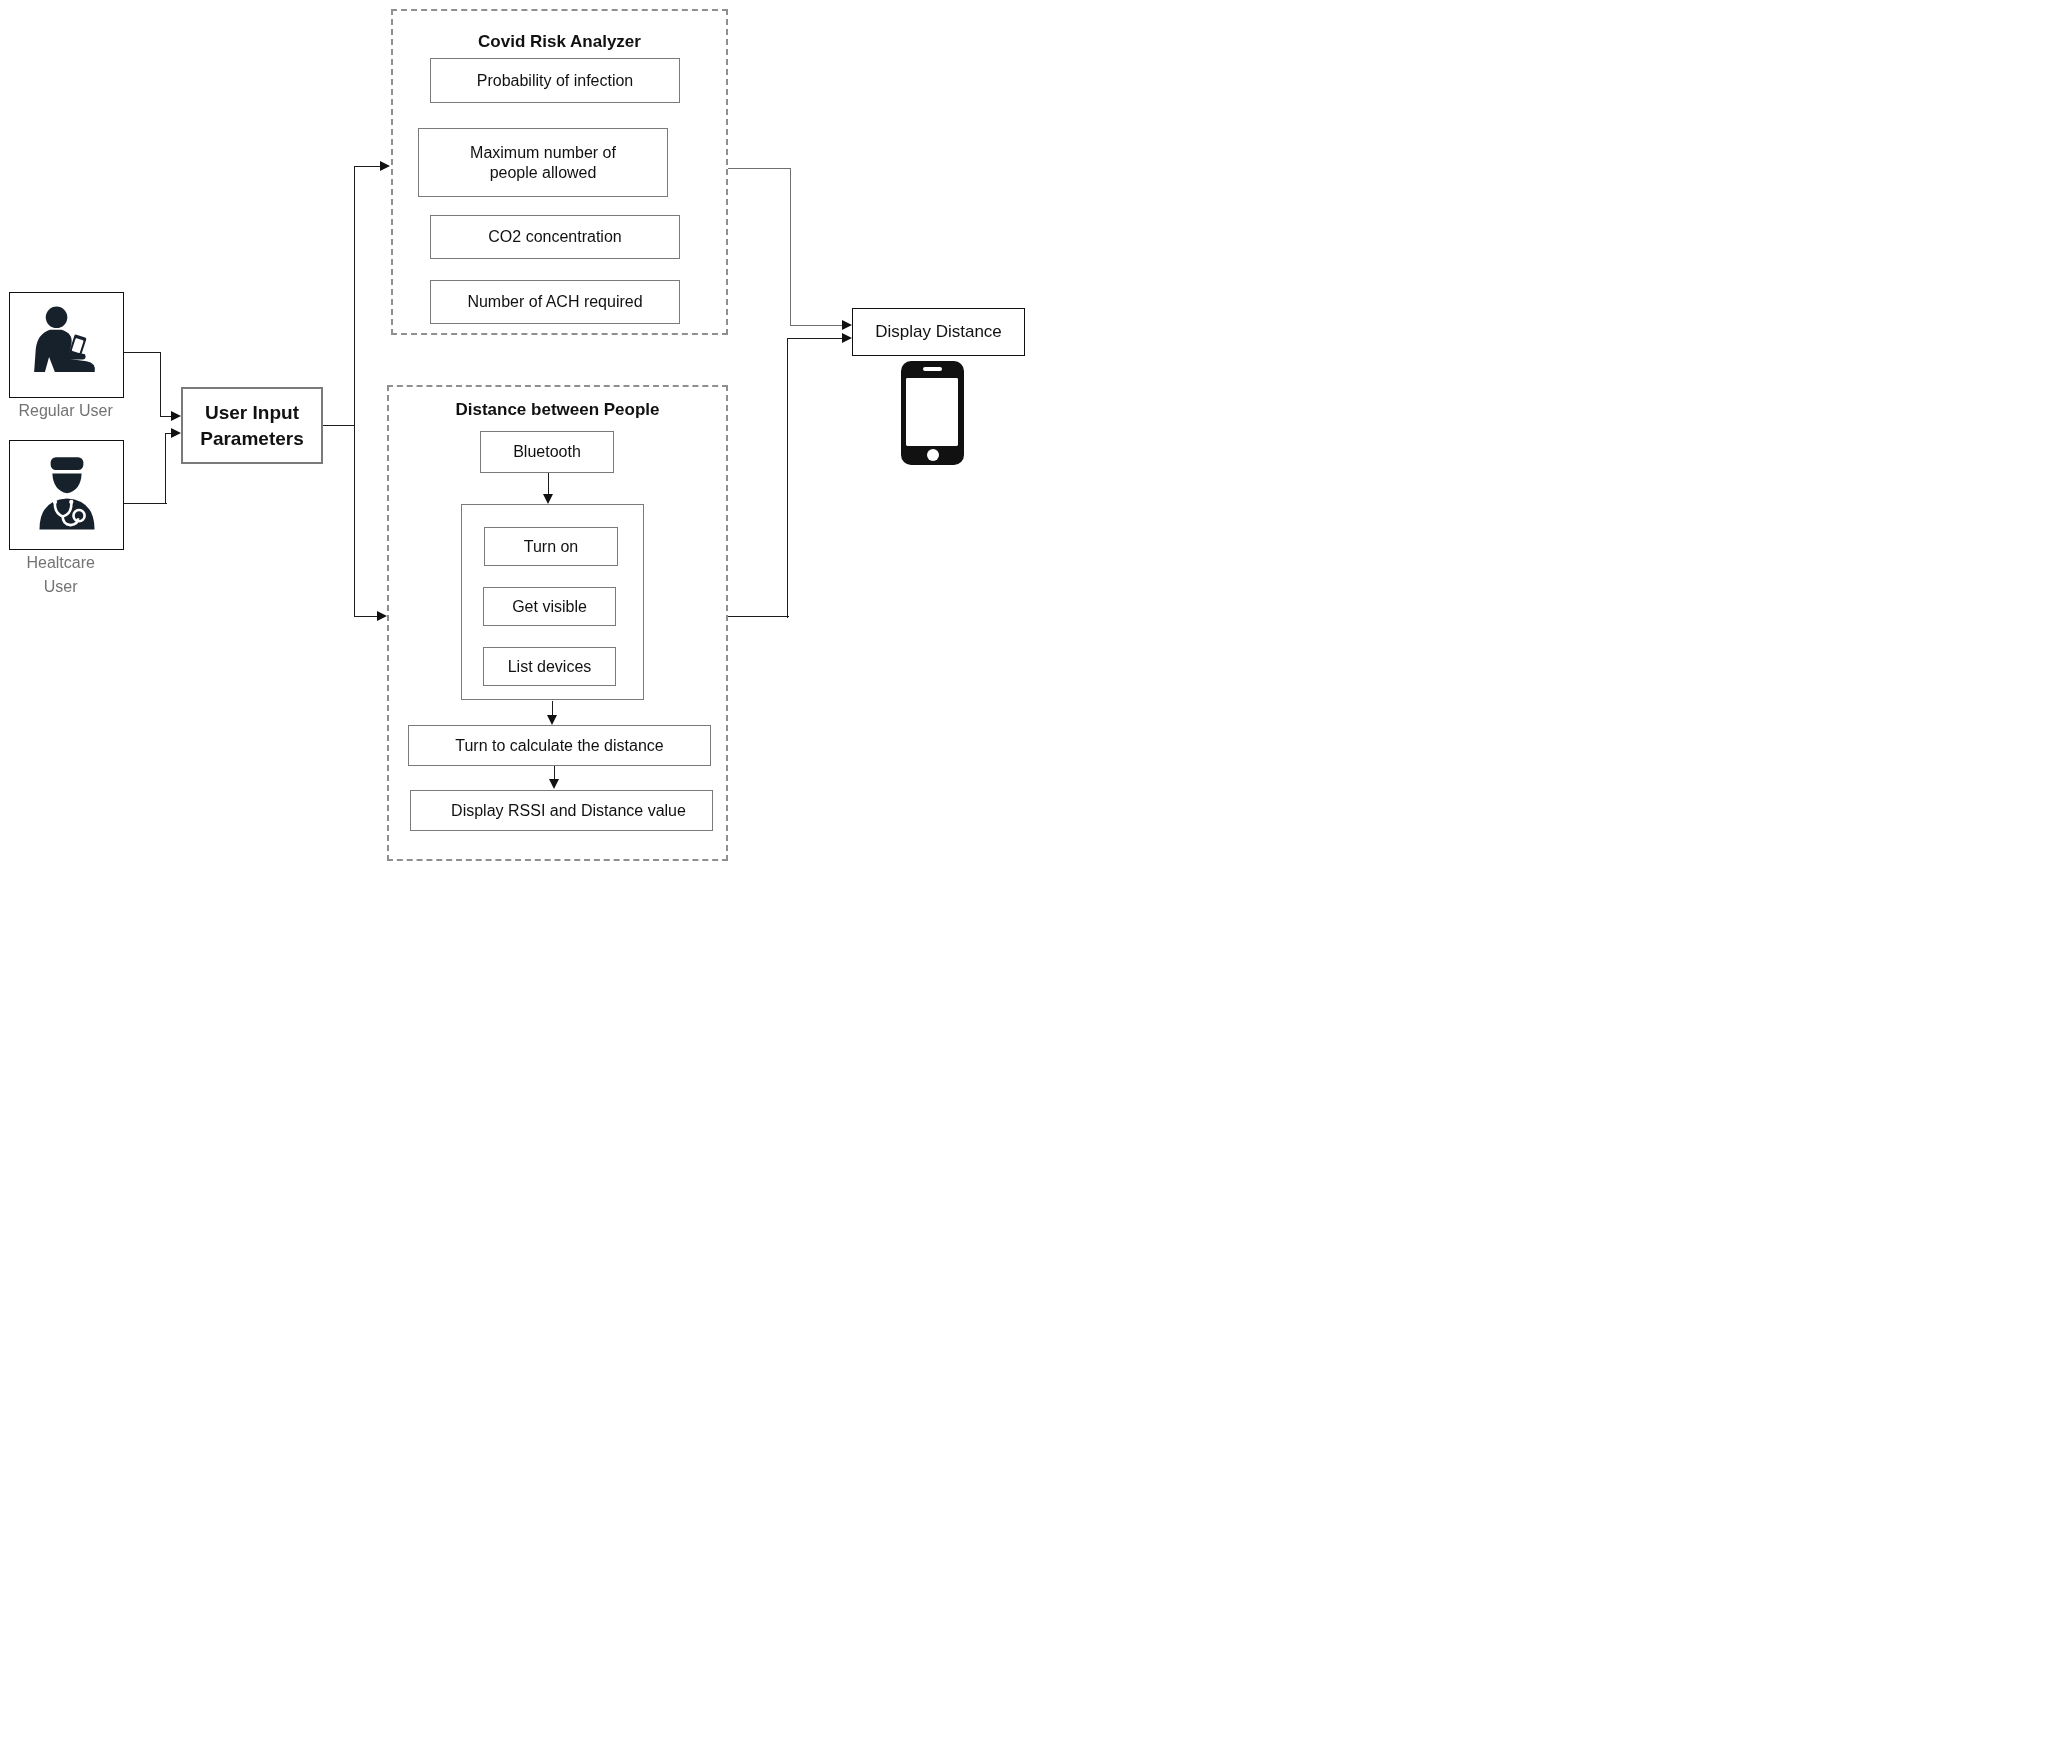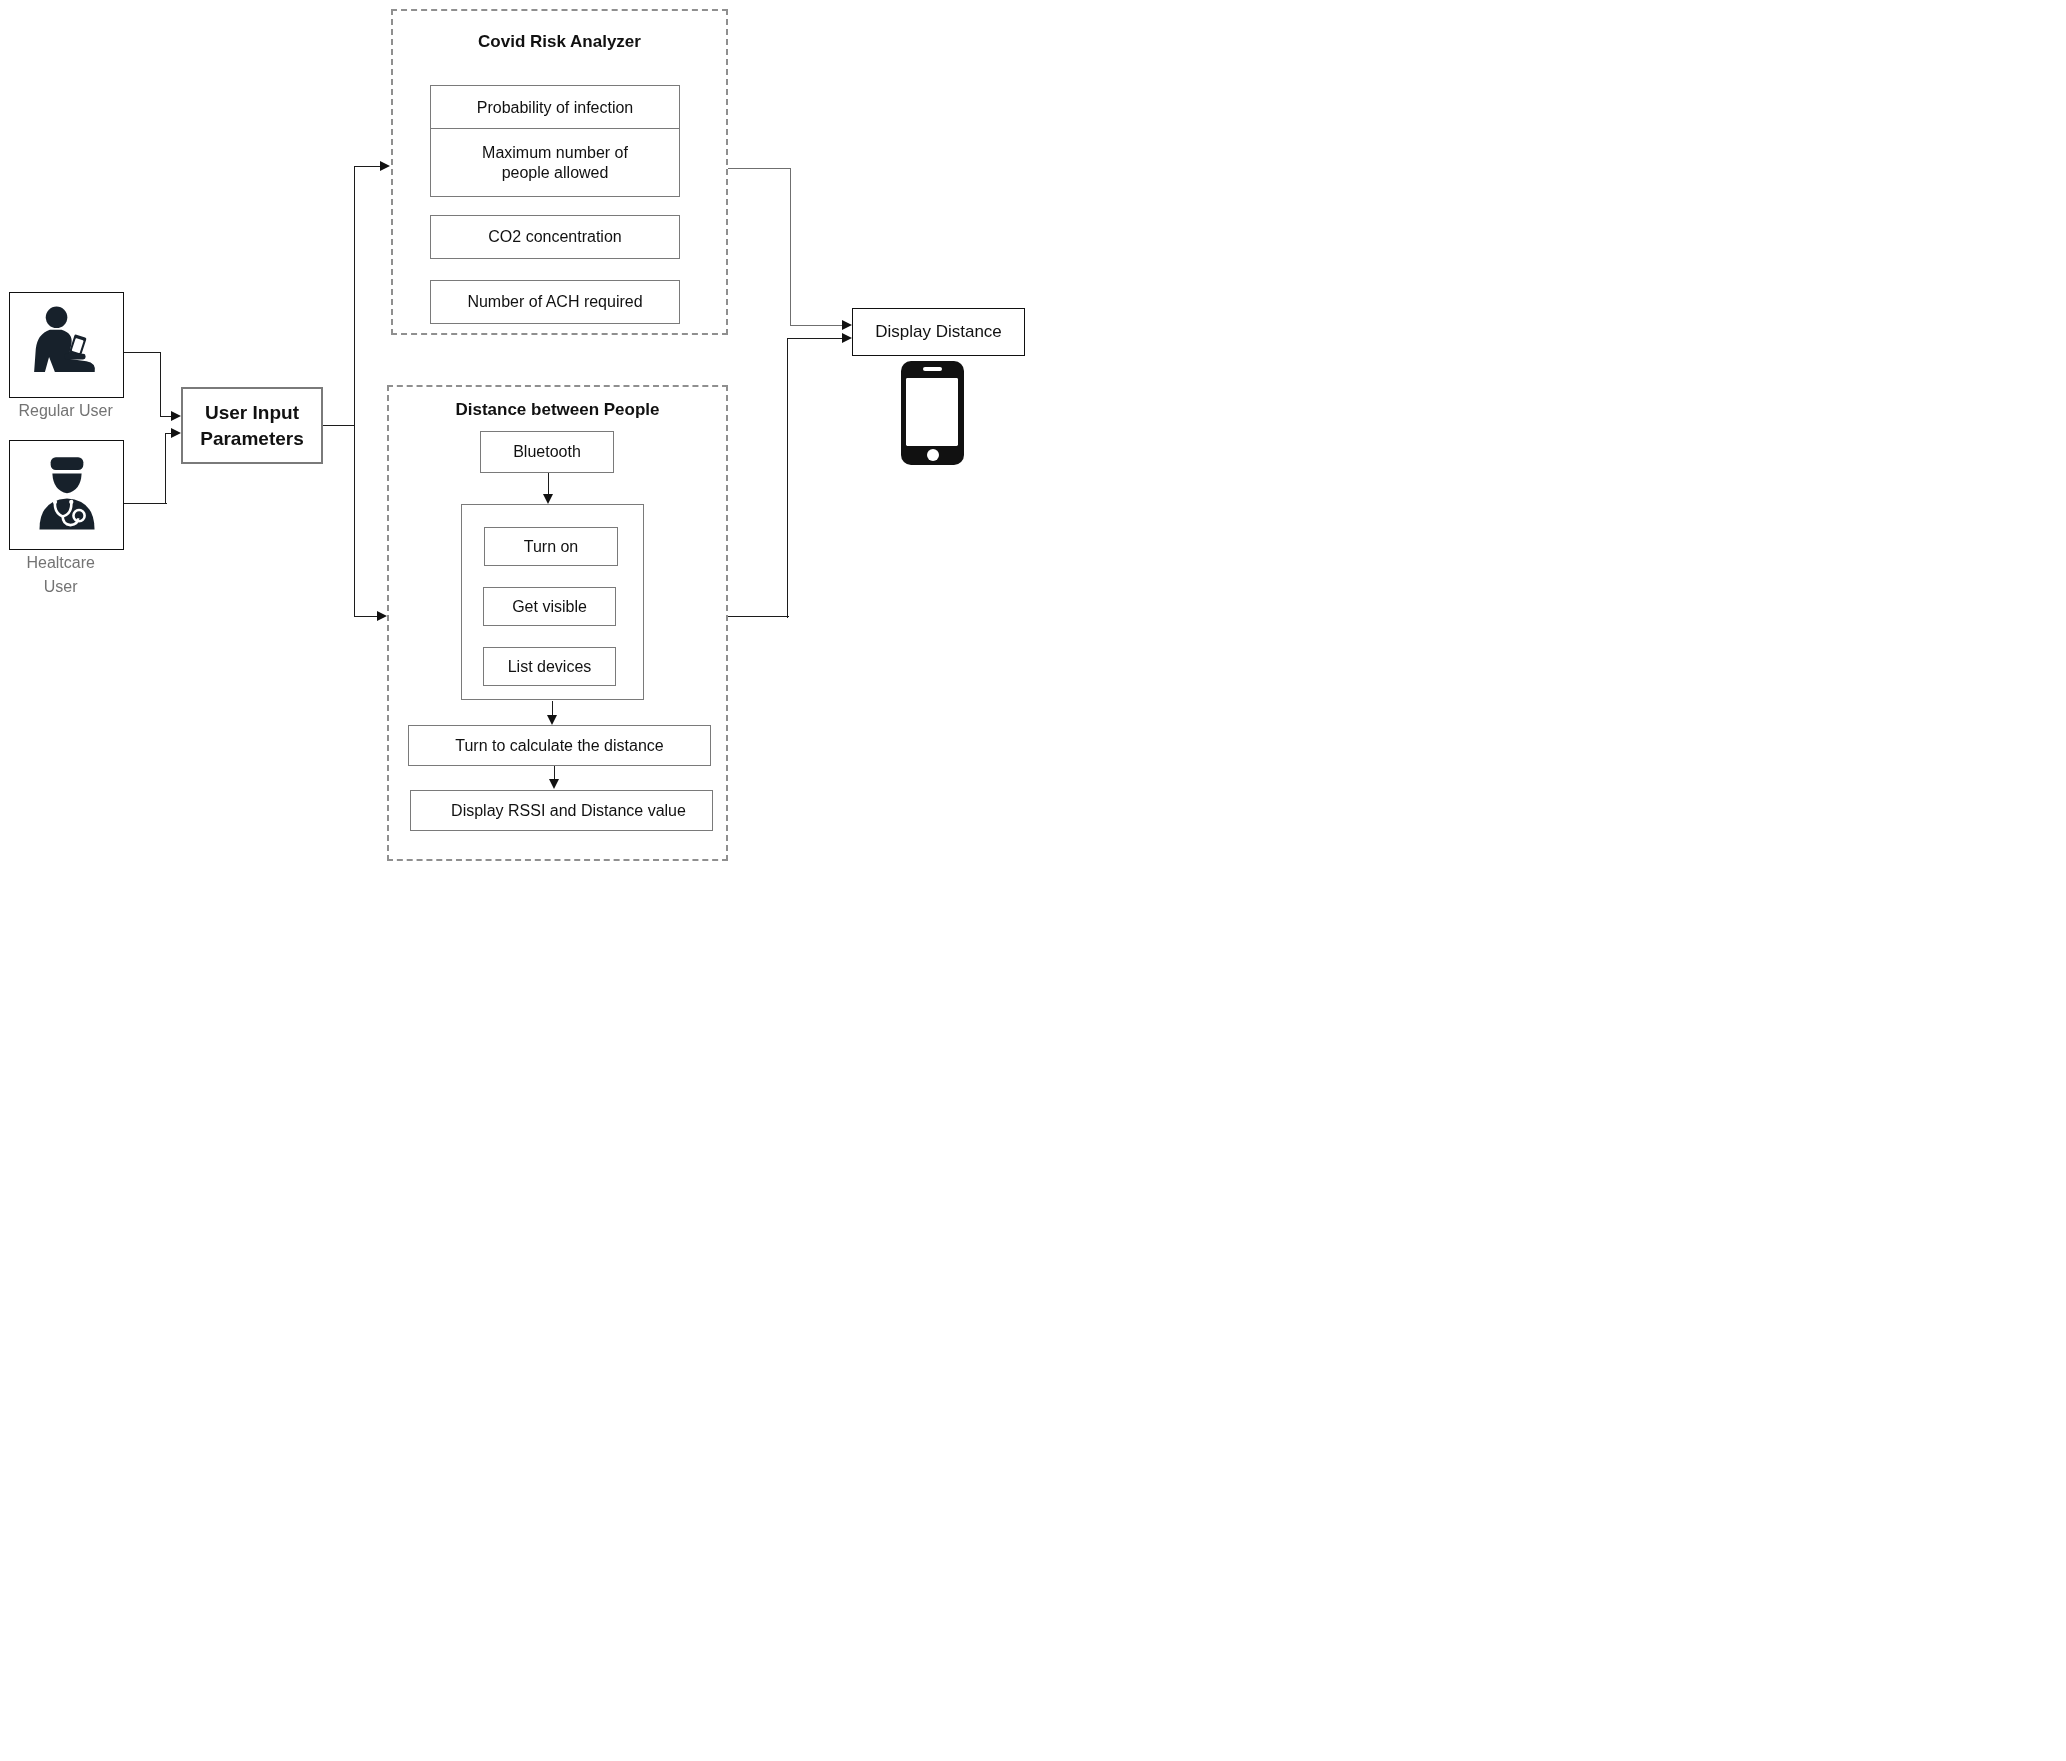--- a/index.html
+++ b/index.html
@@ -93,22 +93,22 @@
   <div class="seg" style="left:354px;top:166px;width:1.4px;height:261px;"></div>
   <div class="seg" style="left:354px;top:425px;width:1.4px;height:192px;"></div>
   <div class="seg" style="left:354px;top:166px;width:27.5px;height:1.4px;"></div>
   <div class="ah-right" style="left:380px;top:161px;"></div>
   <div class="seg" style="left:354px;top:616px;width:24px;height:1.4px;"></div>
   <div class="ah-right" style="left:377px;top:611px;"></div>
 
   <div class="abs dashed-group" style="left:391px;top:9.2px;width:337px;height:326px;">
     <div class="group-title" style="top:21px;">Covid Risk Analyzer</div>
   </div>
-  <div class="abs node gray-border" style="left:430px;top:58px;width:250px;height:45px;margin-top:27px;">Probability of infection</div>
-  <div class="abs node gray-border" style="left:430px;top:128px;width:250px;height:69px;padding:0 40px;">Maximum number of people allowed</div>
+  <div class="abs node gray-border" style="left:430px;top:58px;width:250px;height:45px;">Probability of infection</div>
+  <div class="abs node gray-border" style="left:418px;top:128px;width:250px;height:69px;padding:0 40px;">Maximum number of people allowed</div>
   <div class="abs node gray-border" style="left:430px;top:215px;width:250px;height:44px;">CO2 concentration</div>
   <div class="abs node gray-border" style="left:430px;top:280px;width:250px;height:44px;">Number of ACH required</div>
 
   <div class="seg gray" style="left:728px;top:168px;width:63px;height:1.4px;"></div>
   <div class="seg gray" style="left:790px;top:168px;width:1.4px;height:158px;"></div>
   <div class="seg gray" style="left:790px;top:325px;width:53px;height:1.4px;"></div>
   <div class="ah-right" style="left:842px;top:320px;"></div>
 
   <div class="abs dashed-group" style="left:387px;top:385px;width:341px;height:476px;">
     <div class="group-title" style="top:12.7px;">Distance between People</div>

